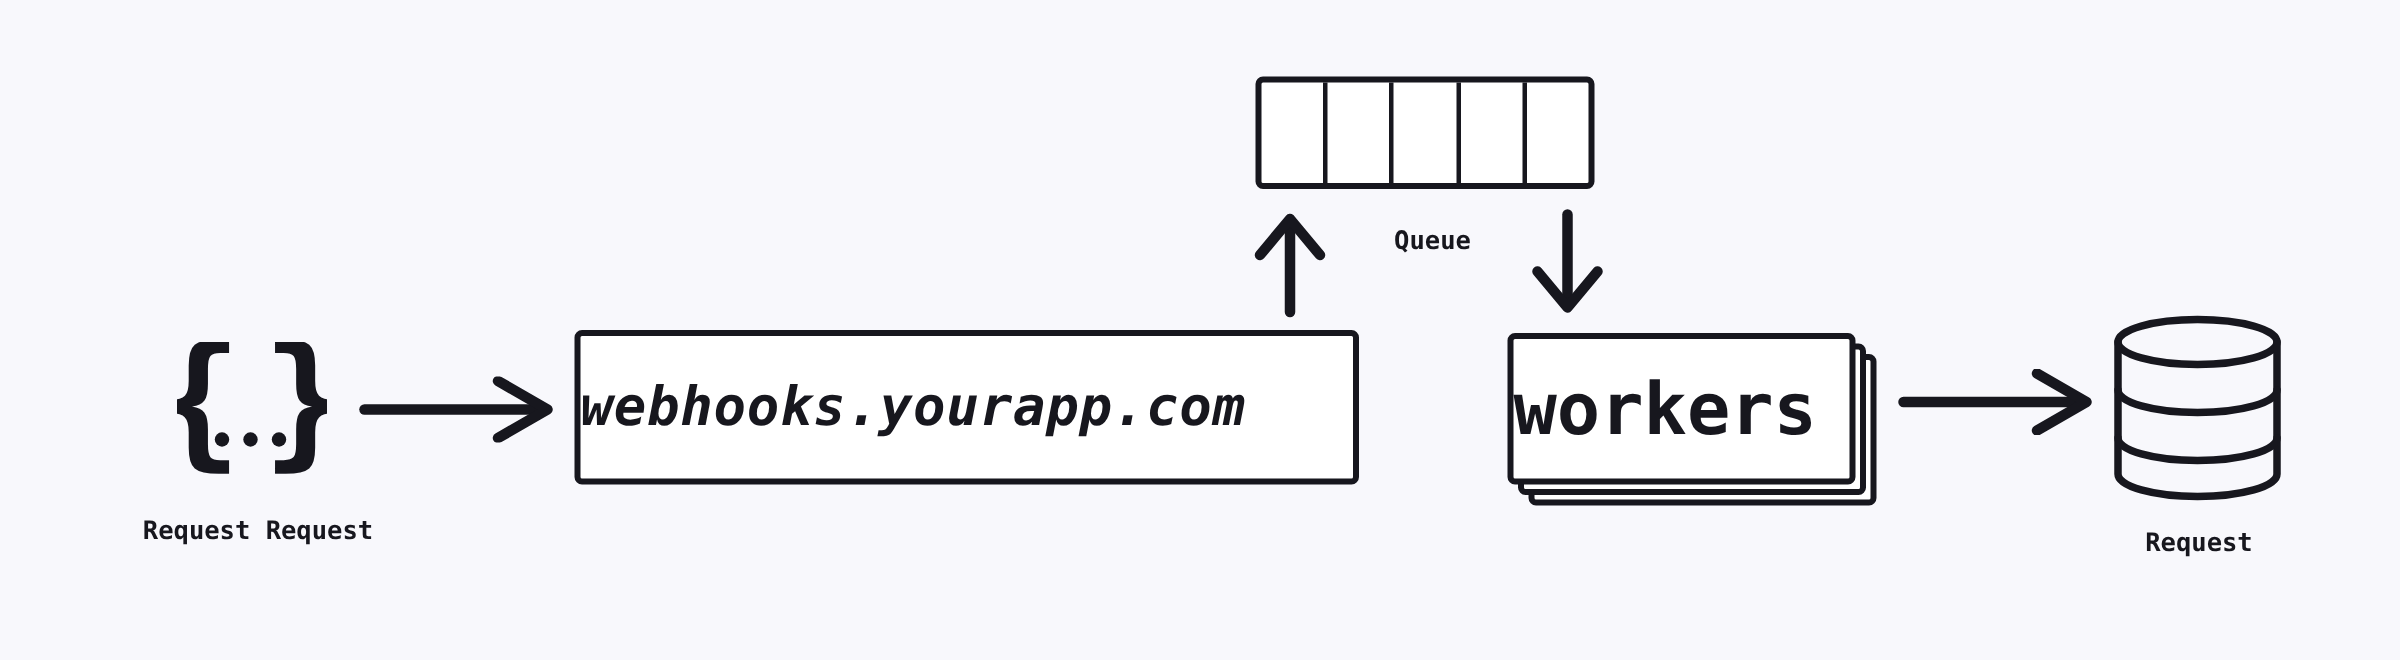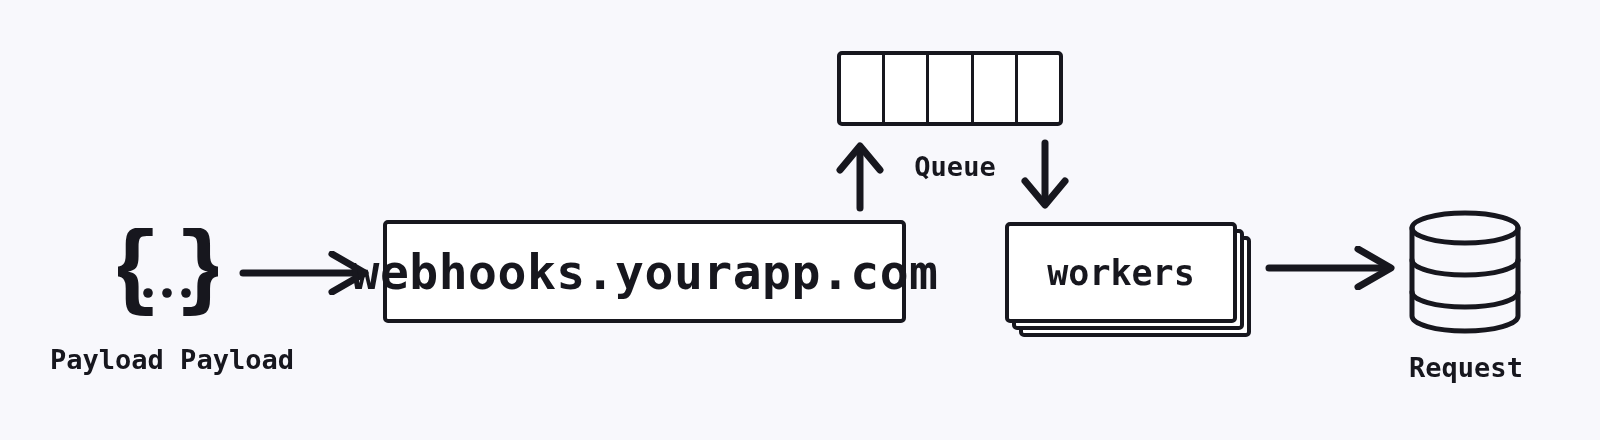--- a/index.html
+++ b/index.html
@@ -14,37 +14,37 @@
     height:440px;
     background:var(--bg);
     overflow:hidden;
     font-family:"DejaVu Sans Mono","Liberation Mono",monospace;
     color:var(--ink);
   }
   .abs{position:absolute;}
   .label{
     position:absolute;
     font-weight:bold;
-    font-size:27px;
+    font-size:17px;
     line-height:1.2;
     text-align:center;
     color:var(--ink);
   }
   .node-box{
     position:absolute;
     box-sizing:border-box;
     background:var(--fill);
     border:4px solid var(--ink);
     border-radius:5px;
     display:flex;
     align-items:center;
-    justify-content:center;
     font-weight:bold;
-    font-size:48px;
+    font-size:36px;
     letter-spacing:0.5px;
+    font-style:italic;
   }
   .webhook-box{left:383px;top:220px;width:523px;height:103px;}
   .queue{
     position:absolute;
     left:837px;top:51px;width:226px;height:75px;
     box-sizing:border-box;
     background:var(--fill);
     border:4px solid var(--ink);
     border-radius:5px;
     display:flex;
@@ -54,23 +54,22 @@
   .workers-stack{position:absolute;left:1005px;top:222px;width:247px;height:116px;}
   .worker-layer{
     position:absolute;
     box-sizing:border-box;
     width:232px;height:101px;
     background:var(--fill);
     border:4px solid var(--ink);
     border-radius:5px;
     display:flex;
     align-items:center;
-    justify-content:center;
     font-weight:bold;
-    font-size:35px;
+    font-size:48px;
   }
   svg{display:block;}
   .stroke{
     stroke:var(--ink);
     stroke-width:7;
     fill:none;
     stroke-linecap:round;
     stroke-linejoin:round;
   }
   .db-stroke{
@@ -86,21 +85,21 @@
 <div class="canvas">
 
   <svg class="abs" style="left:118px;top:228px;" width="100" height="92" viewBox="0 0 100 92">
     <text x="14" y="72" text-anchor="middle" font-family="DejaVu Sans Mono, monospace" font-size="97" font-weight="bold" fill="var(--ink)">{</text>
     <text x="86" y="72" text-anchor="middle" font-family="DejaVu Sans Mono, monospace" font-size="97" font-weight="bold" fill="var(--ink)">}</text>
     <circle cx="30" cy="65" r="4.8" fill="var(--ink)"></circle>
     <circle cx="49" cy="65" r="4.8" fill="var(--ink)"></circle>
     <circle cx="68" cy="65" r="4.8" fill="var(--ink)"></circle>
   </svg>
 
-  <div class="label" style="left:22px;top:344px;width:300px;">Payload Payload</div>
+  <div class="label" style="left:22px;top:344px;width:300px;">Request Request</div>
 
   <svg class="abs" style="left:238px;top:251px;" width="134" height="44" viewBox="0 0 134 44">
     <line class="stroke" x1="5" y1="22" x2="121" y2="22"></line>
     <polyline class="stroke" points="94,3 127,22 94,41"></polyline>
   </svg>
 
   <div class="node-box webhook-box">
     <span>webhooks.yourapp.com</span>
   </div>
 

